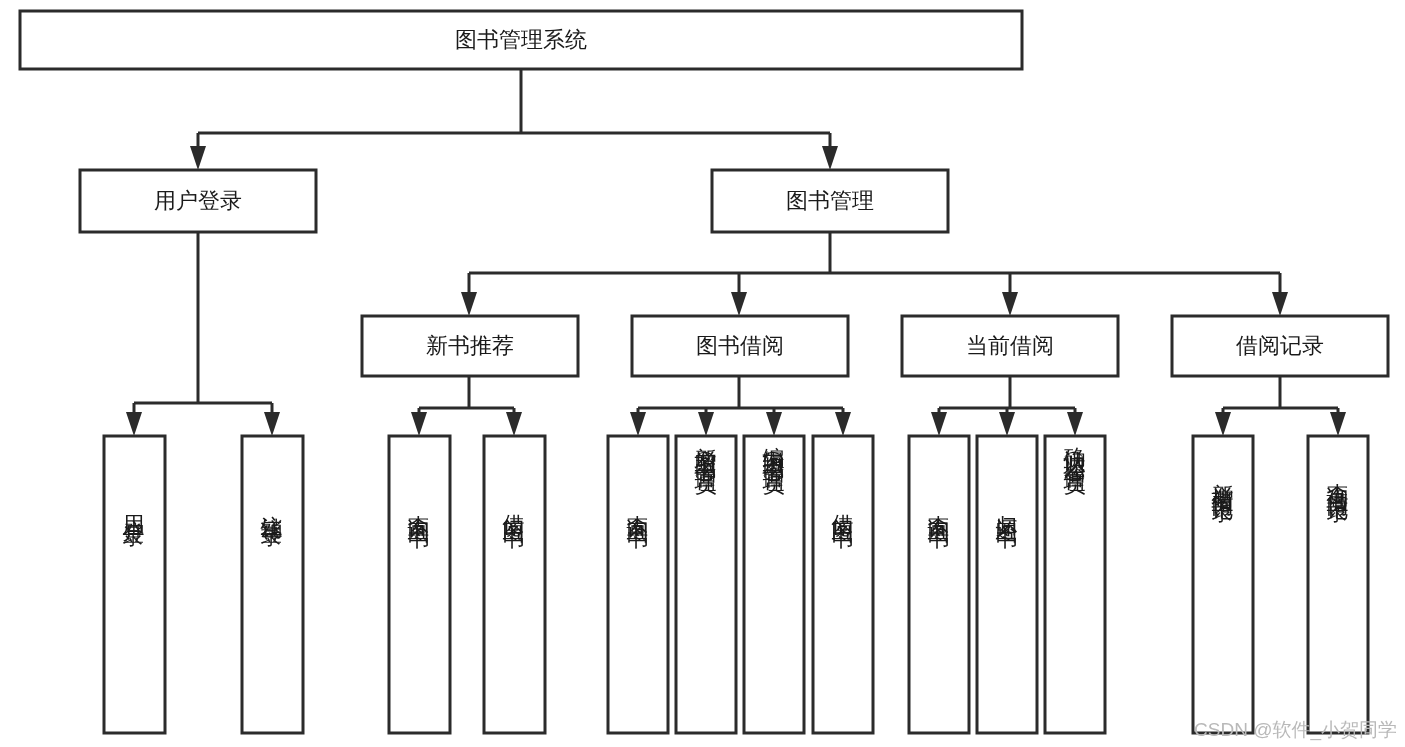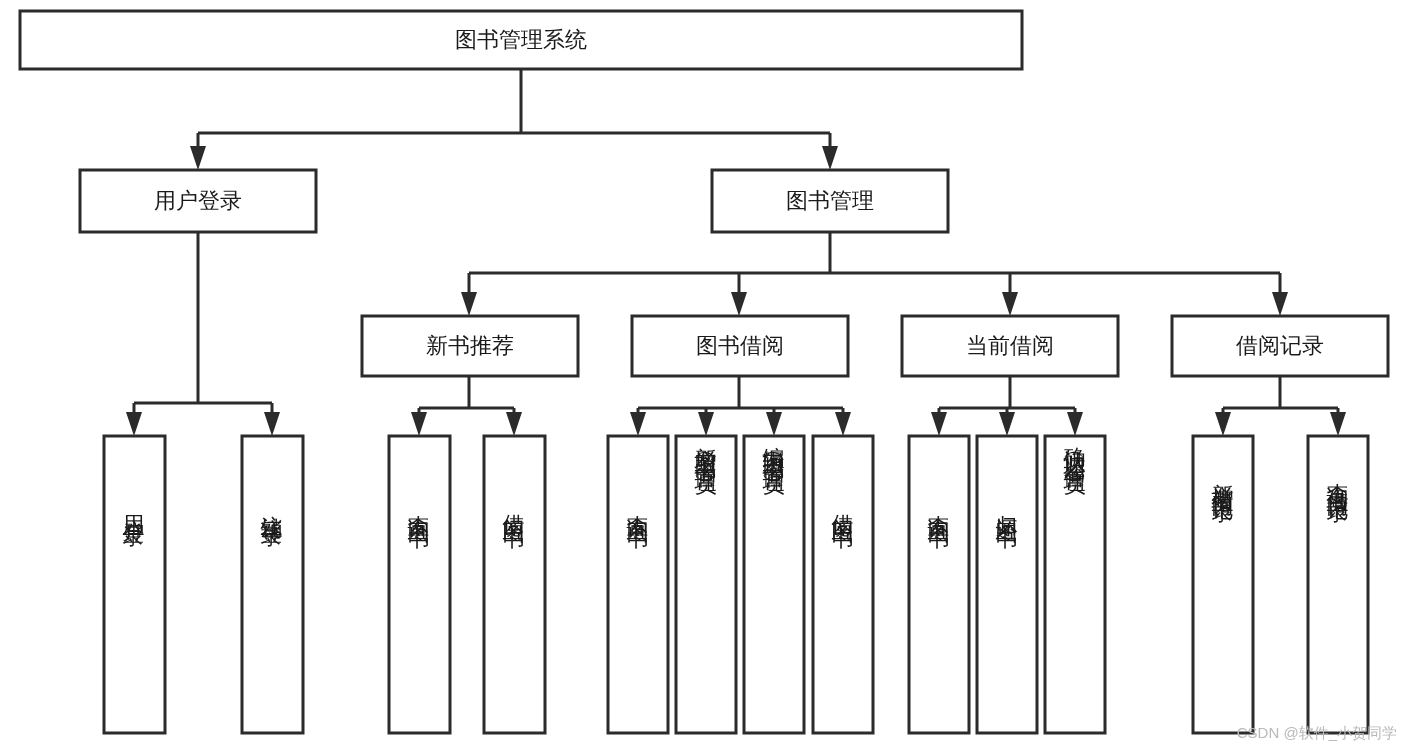--- a/index.html
+++ b/index.html
@@ -53,21 +53,21 @@
   }
   .arrow-head {
     fill: #2b2b2b;
     stroke: none;
   }
   .watermark-text {
     position: absolute;
     right: 8px;
     bottom: 4px;
     font-family: "Liberation Sans", "DejaVu Sans", sans-serif;
-    font-size: 15px;
+    font-size: 19px;
     color: #b9b9b9;
     white-space: nowrap;
     pointer-events: none;
   }
 </style>
 </head>
 <body>
 
 <div id="diagram-root">
 

